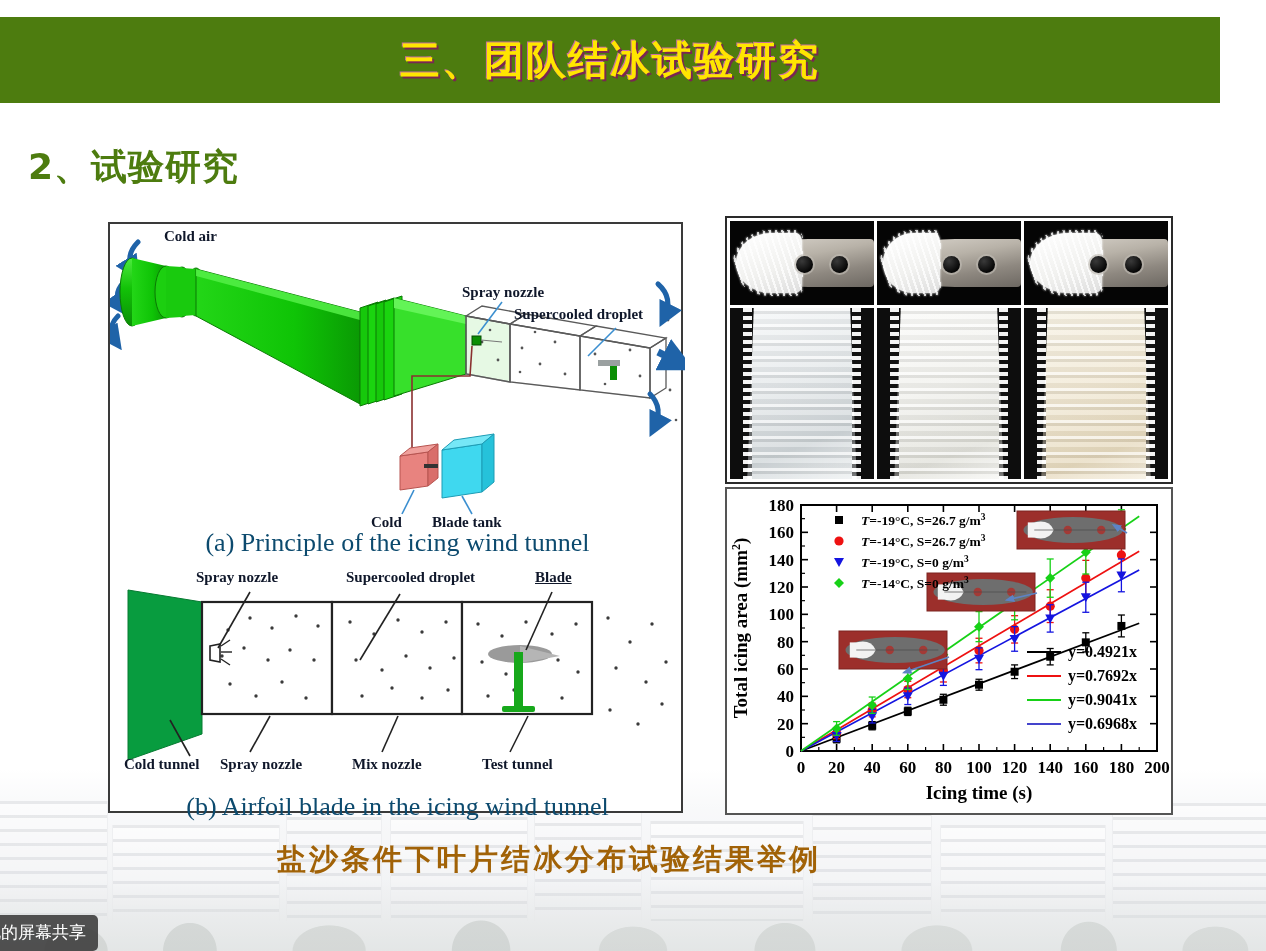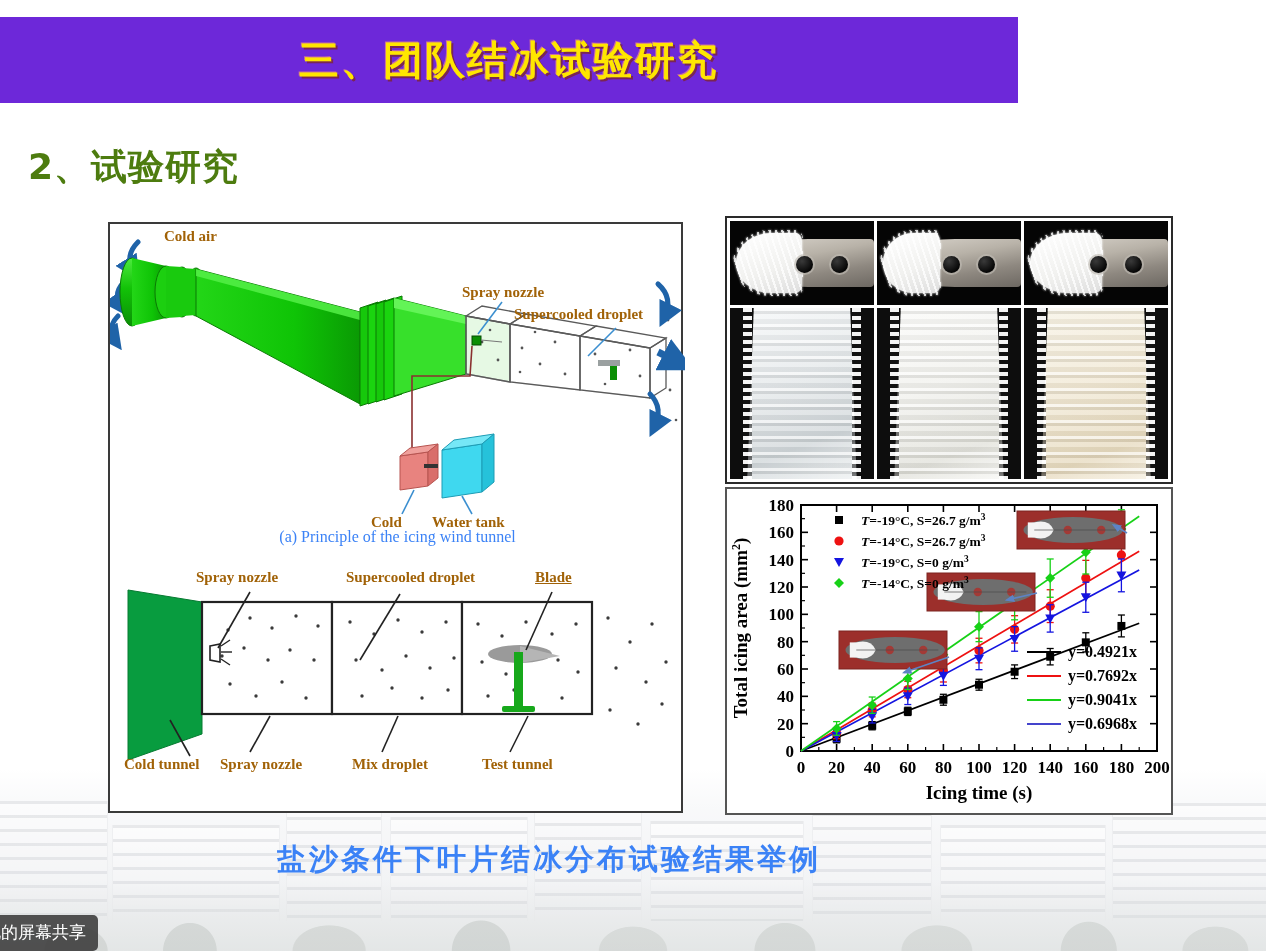--- a/index.html
+++ b/index.html
@@ -45,22 +45,22 @@
       radial-gradient(ellipse 46px 48px at 86% 100%, rgba(140,150,144,.45) 0 60%, transparent 62%),
       radial-gradient(ellipse 54px 40px at 96% 100%, rgba(150,158,152,.45) 0 60%, transparent 62%),
       linear-gradient(transparent, rgba(186,192,188,.5));
   }
   #bg-watermark .veil {
     position: absolute; inset: 0; background: rgba(255,255,255,.46);
   }
 
   
   #header-band {
-    position: absolute; left: 0; top: 17px; width: 1018px; height: 86px;
-    background: #6d28d9; z-index: 3;
+    position: absolute; left: 0; top: 17px; width: 1220px; height: 86px;
+    background: #4d7c0f; z-index: 3;
   }
   #header-title {
     position: absolute; left: 0; top: 0; width: 100%; height: 86px;
     display: flex; align-items: center; justify-content: center;
     color: #ffe600; font-size: 40px; font-weight: bold; letter-spacing: 2px;
     font-family: "DejaVu Sans", sans-serif;
     text-shadow: 2px 2px 0 #7a2653, -1px -1px 0 #c96fa0;
   }
 
   
@@ -70,29 +70,29 @@
     font-family: "DejaVu Sans", sans-serif; letter-spacing: 1px;
   }
 
   
   #left-figure {
     position: absolute; left: 108px; top: 222px; width: 575px; height: 591px;
     background: #fff; border: 2px solid #3a3a3a; z-index: 2;
   }
   .fig-caption {
     position: absolute; width: 100%; text-align: center;
-    font-family: "Liberation Serif", serif; font-size: 16px; color: #3b82f6;
+    font-family: "Liberation Serif", serif; font-size: 26px; color: #0c4a6e;
   }
 
   
   #fig-a { position: absolute; left: 0; top: 0; width: 575px; height: 332px; }
   #fig-a-caption { top: 304px; }
   .diagram-label {
     position: absolute; font-family: "Liberation Serif", serif;
-    font-weight: bold; font-size: 15px; color: #a16207; white-space: nowrap; text-align: right;
+    font-weight: bold; font-size: 15px; color: #0f172a; white-space: nowrap; text-align: right;
   }
 
   
   #fig-b { position: absolute; left: 0; top: 340px; width: 575px; height: 251px; }
   #fig-b-caption { top: 228px; }
 
   
   #photo-grid {
     position: absolute; left: 725px; top: 216px; width: 448px; height: 268px;
     background: #ffffff; border: 2px solid #2a2a2a; z-index: 2;
@@ -162,21 +162,21 @@
   #chart-panel {
     position: absolute; left: 725px; top: 487px; width: 448px; height: 328px;
     background: #fff; border: 2px solid #555; z-index: 2;
   }
   #chart-svg { display: block; }
 
   
   #bottom-caption {
     position: absolute; left: 0; top: 840px; width: 1098px; text-align: center;
     font-family: "DejaVu Serif", serif; font-weight: bold;
-    font-size: 29px; color: #3b82f6; letter-spacing: 3px; z-index: 4;
+    font-size: 29px; color: #a16207; letter-spacing: 3px; z-index: 4;
   }
 
   
   #share-indicator {
     position: absolute; left: -28px; top: 915px; z-index: 6;
     background: rgba(58,58,58,.88); color: #fff;
     padding: 6px 12px 7px 12px; border-radius: 5px;
     font-family: "DejaVu Sans", sans-serif; font-size: 17px; white-space: nowrap;
   }
 </style>
@@ -313,21 +313,21 @@
       <line x1="368" y1="110" x2="392" y2="78" stroke="#3b8fd0" stroke-width="1.6"></line>
       <line x1="478" y1="132" x2="506" y2="104" stroke="#3b8fd0" stroke-width="1.6"></line>
       <line x1="304" y1="266" x2="292" y2="290" stroke="#3b8fd0" stroke-width="1.6"></line>
       <line x1="352" y1="272" x2="362" y2="290" stroke="#3b8fd0" stroke-width="1.6"></line>
     </svg>
 
     <div class="diagram-label" style="left:54px;top:4px;">Cold air</div>
     <div class="diagram-label" style="left:352px;top:60px;">Spray nozzle</div>
     <div class="diagram-label" style="left:404px;top:82px;">Supercooled droplet</div>
     <div class="diagram-label" style="left:261px;top:290px;">Cold</div>
-    <div class="diagram-label" style="left:322px;top:290px;">Water tank</div>
+    <div class="diagram-label" style="left:322px;top:290px;">Blade tank</div>
 
     <div id="fig-a-caption" class="fig-caption">(a) Principle of the icing wind tunnel</div>
   </div>
 
   <div id="fig-b">
     <svg width="575" height="222" viewBox="0 0 575 222">
 
       <path d="M18 26 L92 38 L92 170 L18 196 z" fill="#089c3f" stroke="#067a31"></path>
 
       <g fill="#ffffff" stroke="#222" stroke-width="2.2">
@@ -407,23 +407,24 @@
       <line x1="160" y1="152" x2="140" y2="188" stroke="#222" stroke-width="1.6"></line>
       <line x1="288" y1="152" x2="272" y2="188" stroke="#222" stroke-width="1.6"></line>
       <line x1="418" y1="152" x2="400" y2="188" stroke="#222" stroke-width="1.6"></line>
     </svg>
 
     <div class="diagram-label" style="left:86px;top:5px;">Spray nozzle</div>
     <div class="diagram-label" style="left:236px;top:5px;">Supercooled droplet</div>
     <div class="diagram-label" style="left:425px;top:5px;text-decoration:underline;">Blade</div>
     <div class="diagram-label" style="left:14px;top:192px;">Cold tunnel</div>
     <div class="diagram-label" style="left:110px;top:192px;">Spray nozzle</div>
-    <div class="diagram-label" style="left:242px;top:192px;">Mix droplet</div>
+    <div class="diagram-label" style="left:242px;top:192px;">Mix nozzle</div>
     <div class="diagram-label" style="left:372px;top:192px;">Test tunnel</div>
 
+    <div id="fig-b-caption" class="fig-caption">(b) Airfoil blade in the icing wind tunnel</div>
   </div>
 </div>
 
 <div id="photo-grid">
   <div class="photo-cell airfoil-photo">
     <div class="af-body"></div>
     <div class="af-ice"></div>
     <div class="af-hole h1"></div>
     <div class="af-hole h2"></div>
   </div>

